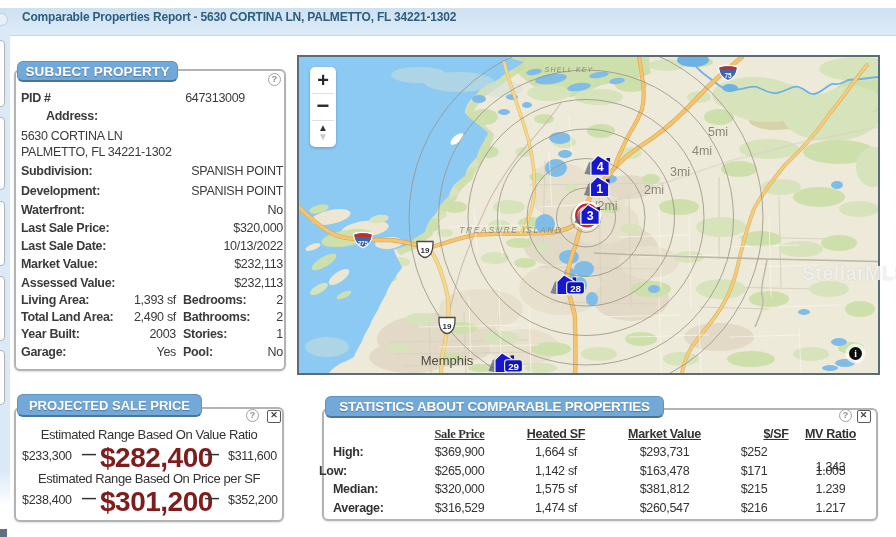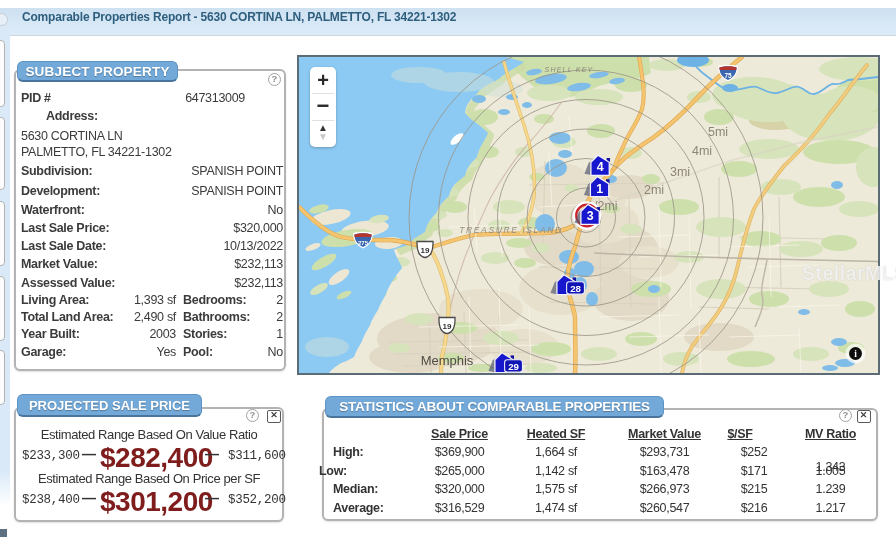--- a/index.html
+++ b/index.html
@@ -15,21 +15,21 @@
 .tab { position:absolute; background:#72a9d9; border:1px solid #5e94c4; border-bottom:2px solid #49759c; border-radius:6px; color:#fff; font-weight:bold; text-align:center; text-shadow:0 1px 1px rgba(0,0,0,0.3); z-index:5; white-space:nowrap; overflow:hidden; }
 .qicon { position:absolute; width:13px; height:13px; border:1.33px solid #a2a2a2; border-radius:50%; color:#909090; font-size:9.5px; font-weight:bold; text-align:center; line-height:10.5px; background:#fff; z-index:6; }
 .xicon { position:absolute; width:14px; height:13px; border:1.5px solid #5a5a5a; border-radius:2px; color:#444; font-size:9px; font-weight:bold; text-align:center; line-height:9.5px; background:#fff; z-index:6; }
 .lbl { position:absolute; font-size:12.5px; font-weight:bold; color:#3b3b3b; white-space:nowrap; letter-spacing:-0.3px; }
 .val { position:absolute; font-size:12.5px; color:#3b3b3b; white-space:nowrap; text-align:right; letter-spacing:-0.3px; }
 #map { position:absolute; left:297px; top:55px; width:583px; height:320px; border:2px solid #5c6c77; background:#efe9d8; }
 #zoomctl { position:absolute; left:11px; top:10px; width:26px; height:80px; background:#fff; border-radius:5px; box-shadow:0 1px 3px rgba(0,0,0,0.25); z-index:10; }
 #zoomctl .zc { position:absolute; left:0; width:26px; height:26px; text-align:center; color:#2a2a2a; }
 #zoomctl .sep { position:absolute; left:2px; width:22px; height:1px; background:#e0e0e0; }
 .ptxt { position:absolute; font-size:13px; color:#333; white-space:nowrap; letter-spacing:-0.4px; }
-.pnum { position:absolute; font-size:12.5px; color:#333; white-space:nowrap; letter-spacing:-0.3px;font-family:Liberation Mono, monospace; }
+.pnum { position:absolute; font-size:12.5px; color:#333; white-space:nowrap; letter-spacing:-0.3px; }
 .pbig { position:absolute; font-size:28px; font-weight:bold; color:#7f1d1d; white-space:nowrap; letter-spacing:-0.5px; }
 .pdash { position:absolute; font-size:14px; font-weight:bold; color:#333; }
 .shead { position:absolute; font-size:12.5px; font-weight:bold; color:#333; text-decoration:underline; white-space:nowrap; letter-spacing:-0.3px; text-align:center; }
 .scell { position:absolute; font-size:12.5px; color:#333; white-space:nowrap; letter-spacing:-0.3px; text-align:center; }
 .srow { position:absolute; font-size:12.5px; font-weight:bold; color:#333; white-space:nowrap; letter-spacing:-0.3px; }
 </style>
 </head>
 <body>
 <div id="titlebar">
     <span class="t">Comparable Properties Report - 5630 CORTINA LN, PALMETTO, FL 34221-1302</span>
@@ -426,41 +426,41 @@
 <div class="pdash" style="left:82px;top:490px;">—</div>
 <div class="pbig" style="left:100px;top:486px;width:100px;text-align:center;">$301,200</div>
 <div class="pdash" style="left:205px;top:490px;">—</div>
 <div class="pnum" style="left:228px;top:493px;">$352,200</div>
 
 <div class="panel" style="left:322px;top:408px;width:556px;height:113px;"></div>
 <div class="tab" style="left:325px;top:396px;width:339px;height:22px;font-size:13.5px;line-height:20px;letter-spacing:-0.2px;">STATISTICS ABOUT COMPARABLE PROPERTIES</div>
 <div class="qicon" style="left:839px;top:409px;">?</div>
 <div class="xicon" style="left:856.5px;top:409.5px;">✕</div>
 <div id="statrows">
-    <div class="shead" style="left:399.5px;width:120px;top:427px;">Sale Price</div>
+    <div class="shead" style="left:399.5px;width:120px;top:427px;font-family:Liberation Serif, serif;">Sale Price</div>
     <div class="shead" style="left:496px;width:120px;top:427px;">Heated SF</div>
     <div class="shead" style="left:604.5px;width:120px;top:427px;">Market Value</div>
-    <div class="shead" style="left:692px;width:96px;top:427px;">$/SF</div>
+    <div class="shead" style="left:728px;width:96px;top:427px;">$/SF</div>
     <div class="shead" style="left:770.5px;width:120px;top:427px;">MV Ratio</div>
     <div class="srow" style="left:333px;top:445px;">High:</div>
     <div class="scell" style="left:399.5px;width:120px;top:445px;">$369,900</div>
     <div class="scell" style="left:496px;width:120px;top:445px;">1,664 sf</div>
     <div class="scell" style="left:604.5px;width:120px;top:445px;">$293,731</div>
     <div class="scell" style="left:694px;width:120px;top:445px;">$252</div>
     <div class="scell" style="left:770.5px;width:120px;top:445px;margin-top:15px;">1.343</div>
     <div class="srow" style="left:319px;top:463.5px;">Low:</div>
     <div class="scell" style="left:399.5px;width:120px;top:463.5px;">$265,000</div>
     <div class="scell" style="left:496px;width:120px;top:463.5px;">1,142 sf</div>
     <div class="scell" style="left:604.5px;width:120px;top:463.5px;">$163,478</div>
     <div class="scell" style="left:694px;width:120px;top:463.5px;">$171</div>
     <div class="scell" style="left:770.5px;width:120px;top:463.5px;">1.005</div>
     <div class="srow" style="left:333px;top:482px;">Median:</div>
     <div class="scell" style="left:399.5px;width:120px;top:482px;">$320,000</div>
     <div class="scell" style="left:496px;width:120px;top:482px;">1,575 sf</div>
-    <div class="scell" style="left:604.5px;width:120px;top:482px;">$266,973</div>
+    <div class="scell" style="left:604.5px;width:120px;top:482px;">$381,812</div>
     <div class="scell" style="left:694px;width:120px;top:482px;">$215</div>
     <div class="scell" style="left:770.5px;width:120px;top:482px;">1.239</div>
     <div class="srow" style="left:333px;top:500.5px;">Average:</div>
     <div class="scell" style="left:399.5px;width:120px;top:500.5px;">$316,529</div>
     <div class="scell" style="left:496px;width:120px;top:500.5px;">1,474 sf</div>
     <div class="scell" style="left:604.5px;width:120px;top:500.5px;text-align:center;">$260,547</div>
     <div class="scell" style="left:694px;width:120px;top:500.5px;">$216</div>
     <div class="scell" style="left:770.5px;width:120px;top:500.5px;">1.217</div>
   </div>
 

